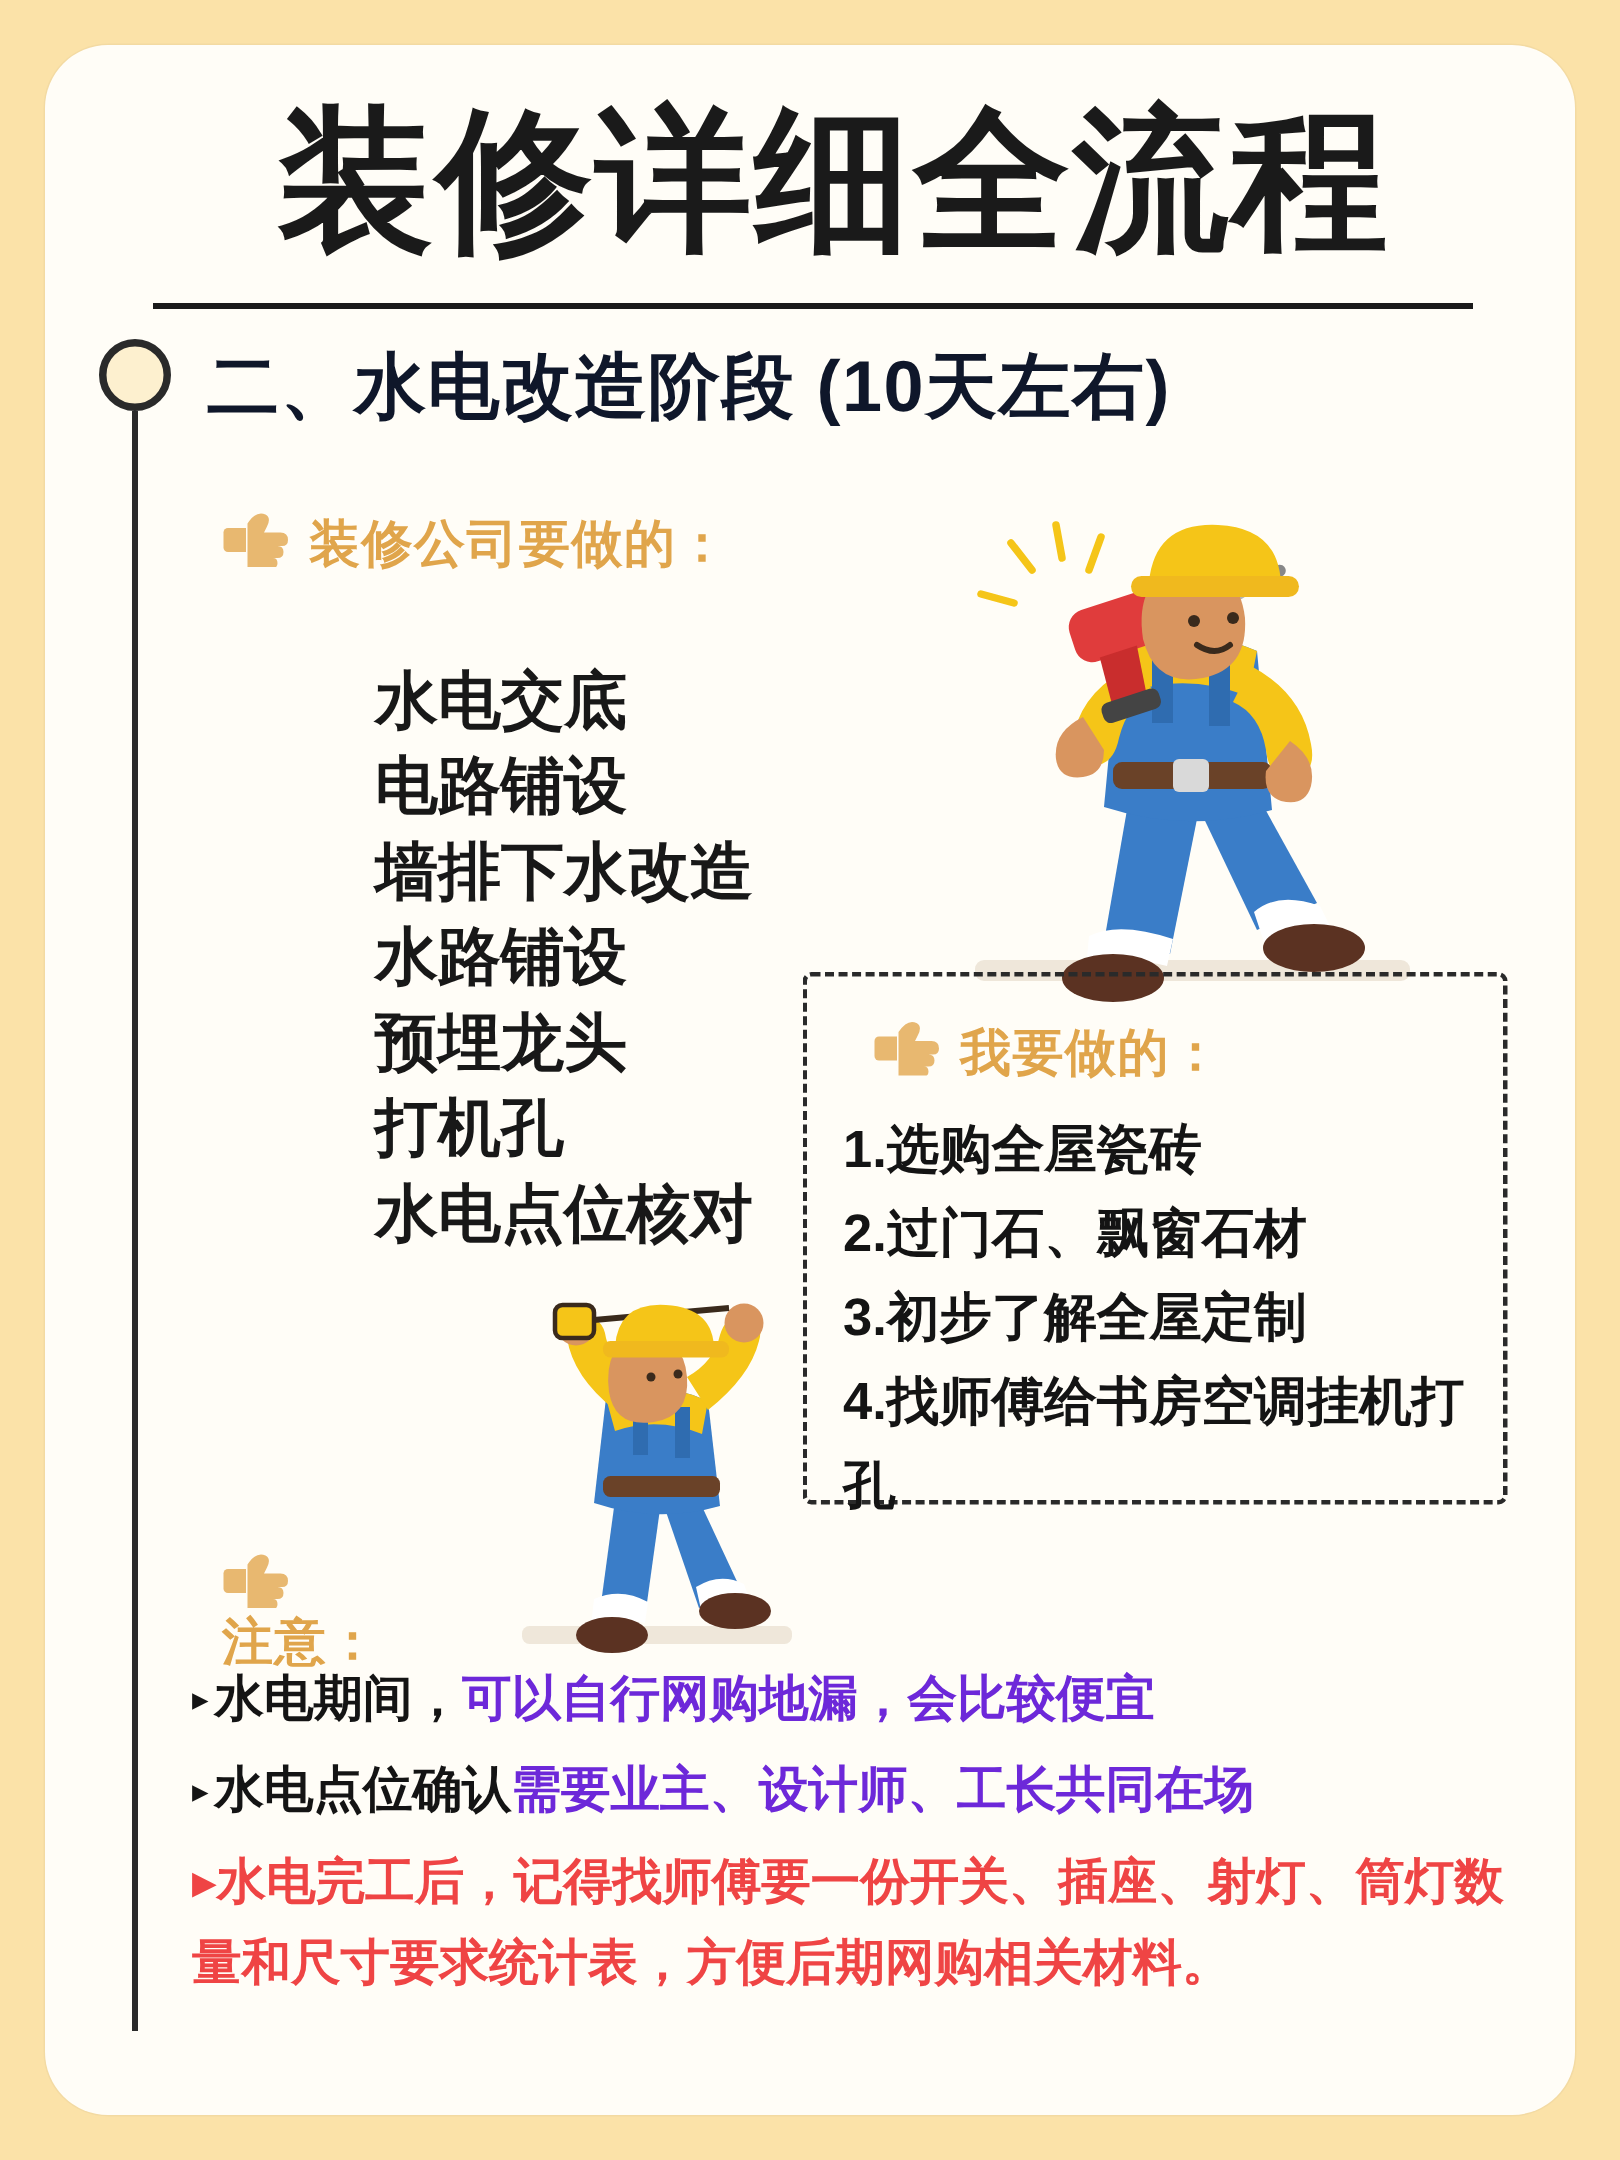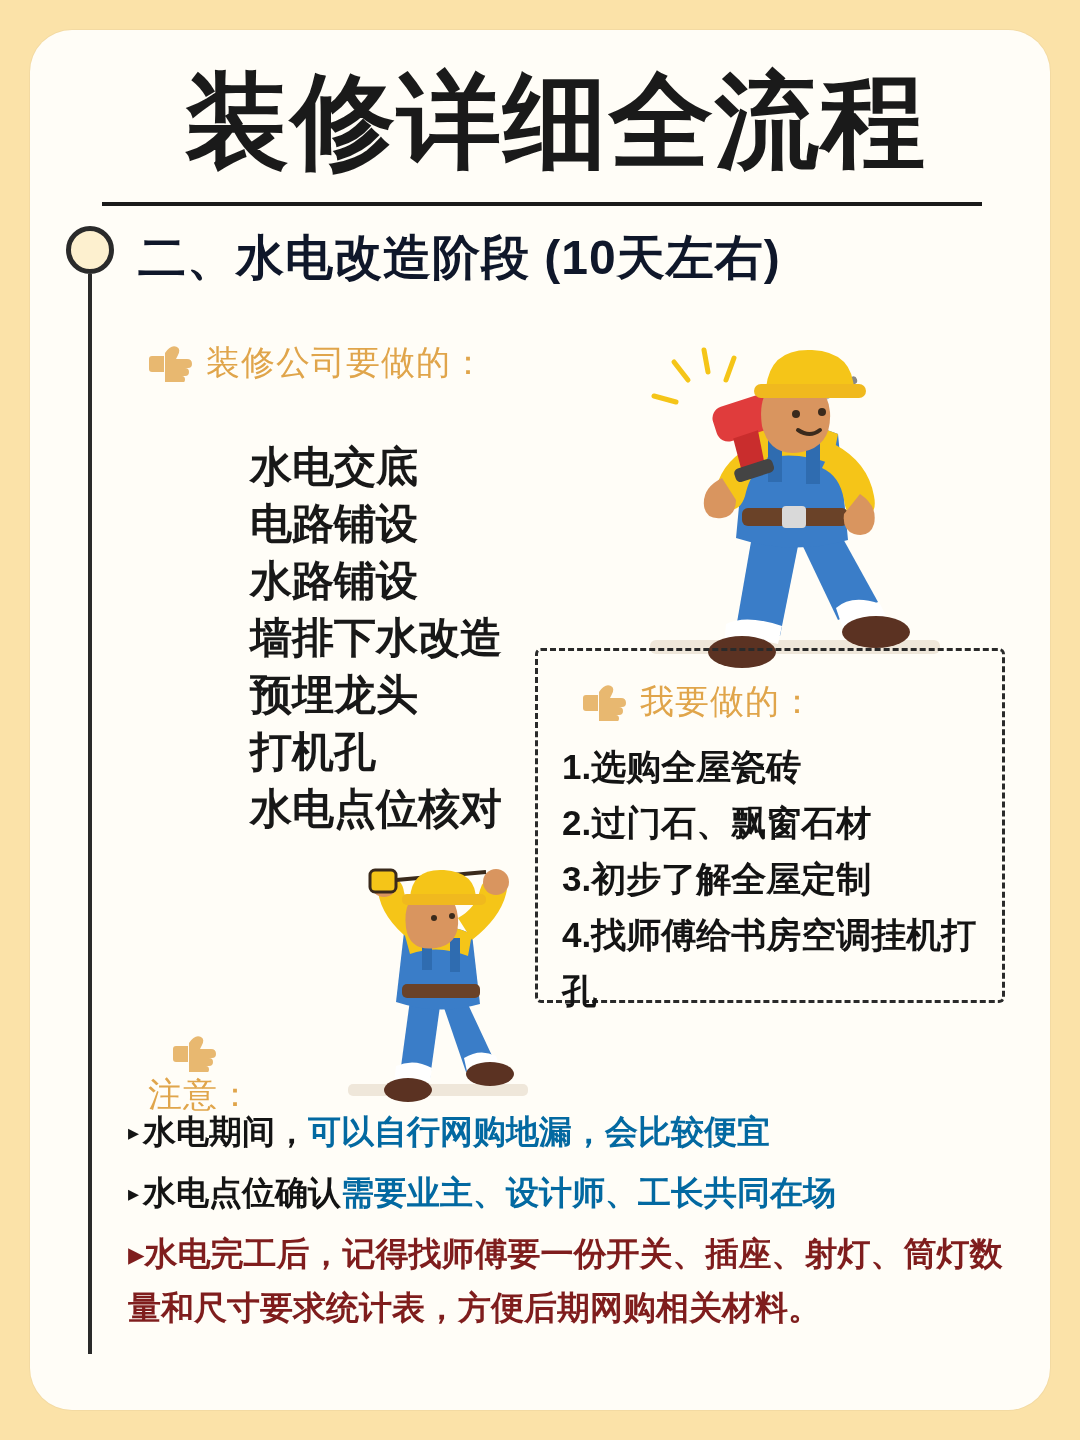--- a/index.html
+++ b/index.html
@@ -90,23 +90,23 @@
     height: 38px;
     position: relative;
     margin-right: 12px;
   }
   .hand svg { display:block; }
 
   
   .sub-head {
     position: absolute;
     display: flex;
-    align-items: center;
+    align-items: flex-start;
     font-size: 34px;
-    font-weight: 400;
+    font-weight: 700;
     color: #e0a54b;
     letter-spacing: 1px;
   }
   #company-head { left: 118px; top: 310px; }
   #notice-head  { left: 118px; top: 1004px; flex-direction: column; }
   #mine-head    { left: 44px;  top: 28px; }
 
   
   .company-list {
     position: absolute;
@@ -163,25 +163,25 @@
     color: #141414;
     font-weight: 600;
     margin-bottom: 6px;
   }
   .notice-item .arrow {
     color: #141414;
     font-size: 22px;
     margin-right: 4px;
     vertical-align: 3px;
   }
-  .hl { color: #0369a1; }
+  .hl { color: #6d28d9; }
   .notice-long {
     font-size: 33px;
     line-height: 54px;
-    color: #7f1d1d;
+    color: #ef4444;
     font-weight: 600;
   }
 
   
   .worker-big {
     position: absolute;
     left: 600px;
     top: 310px;
     width: 330px;
     height: 340px;
@@ -303,22 +303,22 @@
         <path d="M4 12 h12 v16 h-12 a3 3 0 0 1 -3 -3 v-10 a3 3 0 0 1 3 -3 z" fill="#e8b870"></path>
         <path d="M17 9 q6 -9 12 -6 q4 2 1 8 l-2 4 h11 q5 0 5 5 q0 4 -4 4 h-3 q4 0 4 4 q0 4 -4 4 h-3 q3 0 3 3.5 q0 3.5 -4 3.5 h-16 z" fill="#e8b870"></path>
       </svg>
     </span>
     <span>装修公司要做的：</span>
   </div>
 
   <ul class="company-list">
     <li>水电交底</li>
     <li>电路铺设</li>
+    <li>墙排下水改造</li>
     <li>水路铺设</li>
-    <li>墙排下水改造</li>
     <li>预埋龙头</li>
     <li>打机孔</li>
     <li>水电点位核对</li>
   </ul>
 
   <div class="dashed-box">
     <div class="sub-head" id="mine-head">
       <span class="hand">
         <svg viewBox="0 0 46 38" width="46" height="38" xmlns="http://www.w3.org/2000/svg">
           <path d="M4 12 h12 v16 h-12 a3 3 0 0 1 -3 -3 v-10 a3 3 0 0 1 3 -3 z" fill="#e8b870"></path>

